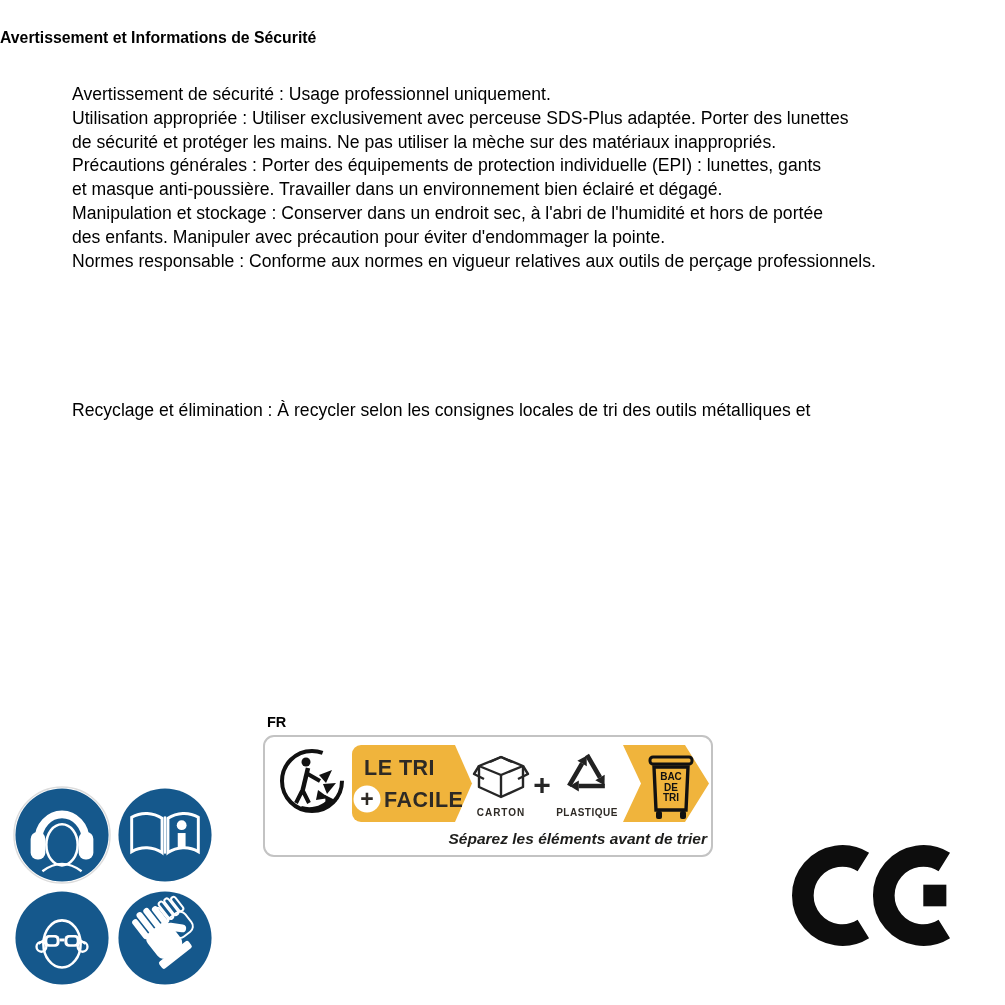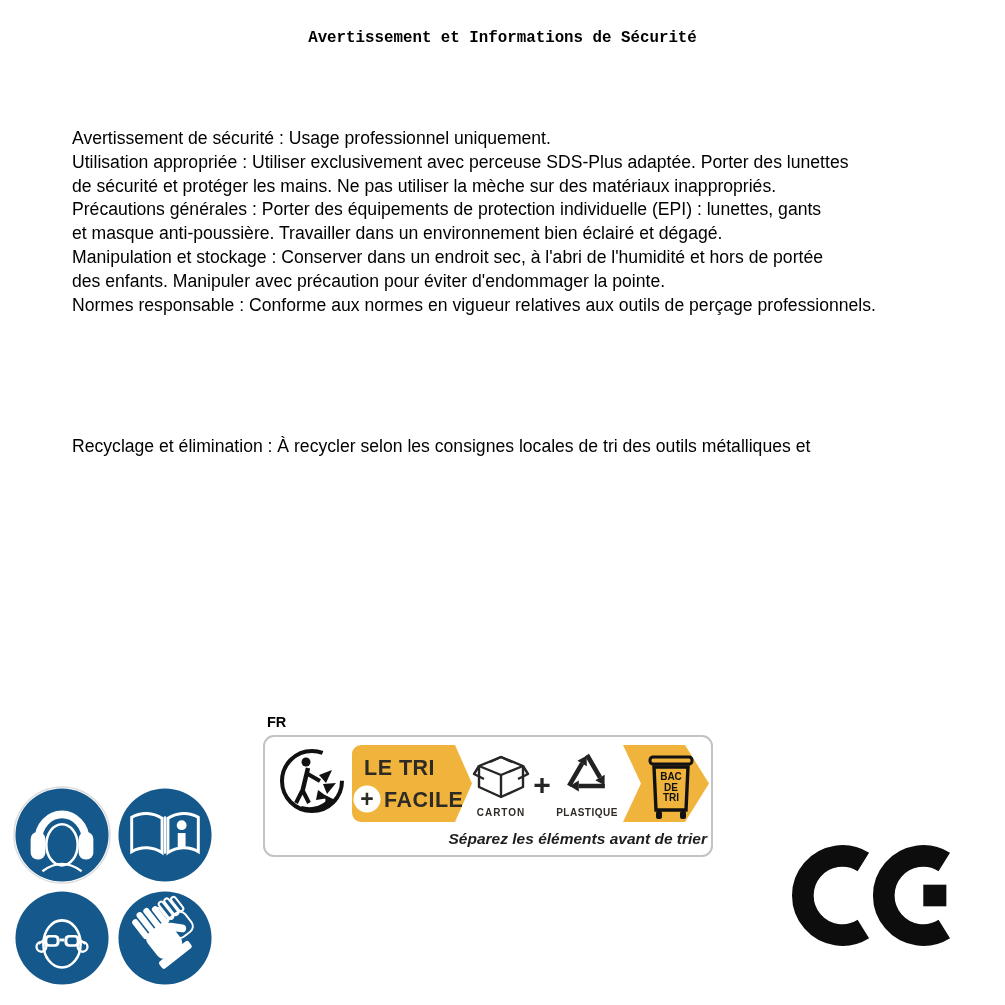--- a/index.html
+++ b/index.html
@@ -1,22 +1,22 @@
 <!DOCTYPE html>
 <html><head>
 <meta charset="utf-8">
 <style>
   html,body{margin:0;padding:0;background:#fff;}
   .canvas{position:relative;width:1005px;height:1005px;background:#ffffff;
           font-family:"Liberation Sans",sans-serif;color:#000;overflow:hidden;}
-  .doc-title{position:absolute;top:29px;left:0;width:100%;text-align:center;
-             font-size:15.8px;font-weight:bold;font-family:Liberation Mono, monospace;}
-  .body-text{position:absolute;left:72px;top:83px;font-size:17.6px;line-height:23.8px;margin-top:44px;}
+  .doc-title{position:absolute;top:29px;left:0;width:100%;
+             font-size:15.8px;font-weight:bold;}
+  .body-text{position:absolute;left:72px;top:83px;font-size:17.6px;line-height:23.8px;}
   .body-text div{white-space:nowrap;}
-  .recycle-text{position:absolute;left:72px;top:399px;font-size:17.6px;line-height:23.8px;margin-top:36px;}
+  .recycle-text{position:absolute;left:72px;top:399px;font-size:17.6px;line-height:23.8px;}
   .recycle-text div{white-space:nowrap;}
 
   .icon-grid{position:absolute;left:13px;top:786px;display:grid;
              grid-template-columns:98px 98px;grid-auto-rows:98px;gap:5px;}
   .icon-grid svg{display:block;}
 
   .fr-code{position:absolute;left:267px;top:714px;font-size:14.5px;font-weight:bold;}
   .infotri-box{position:absolute;left:263px;top:735px;width:450px;height:122px;
                box-sizing:border-box;border:2px solid #c3c3c3;border-radius:11px;background:#fff;}
   .infotri-box svg{display:block;}

